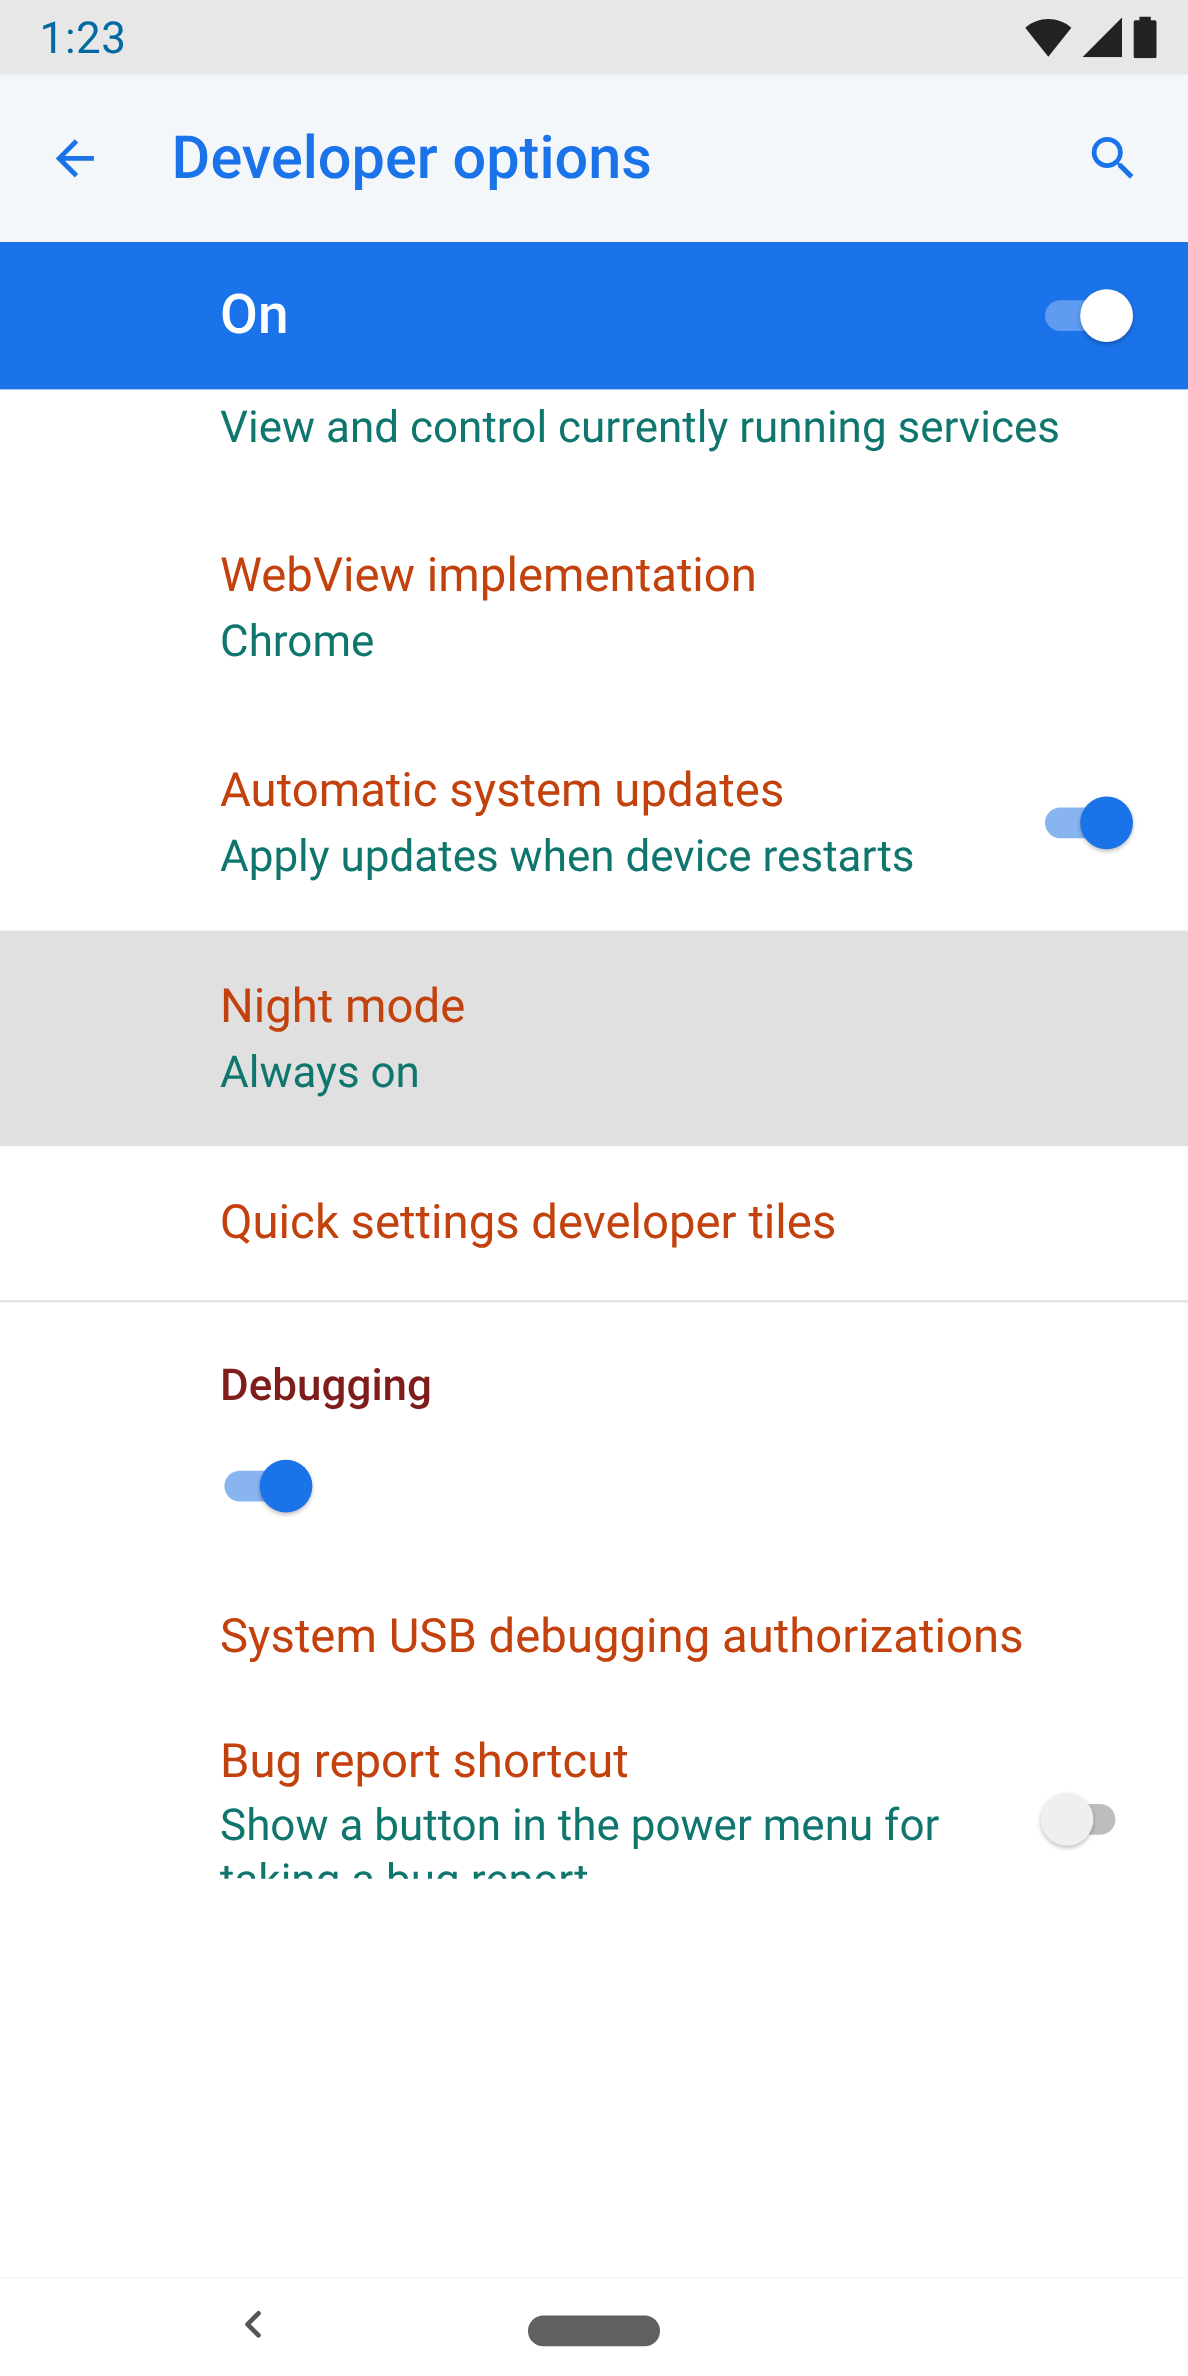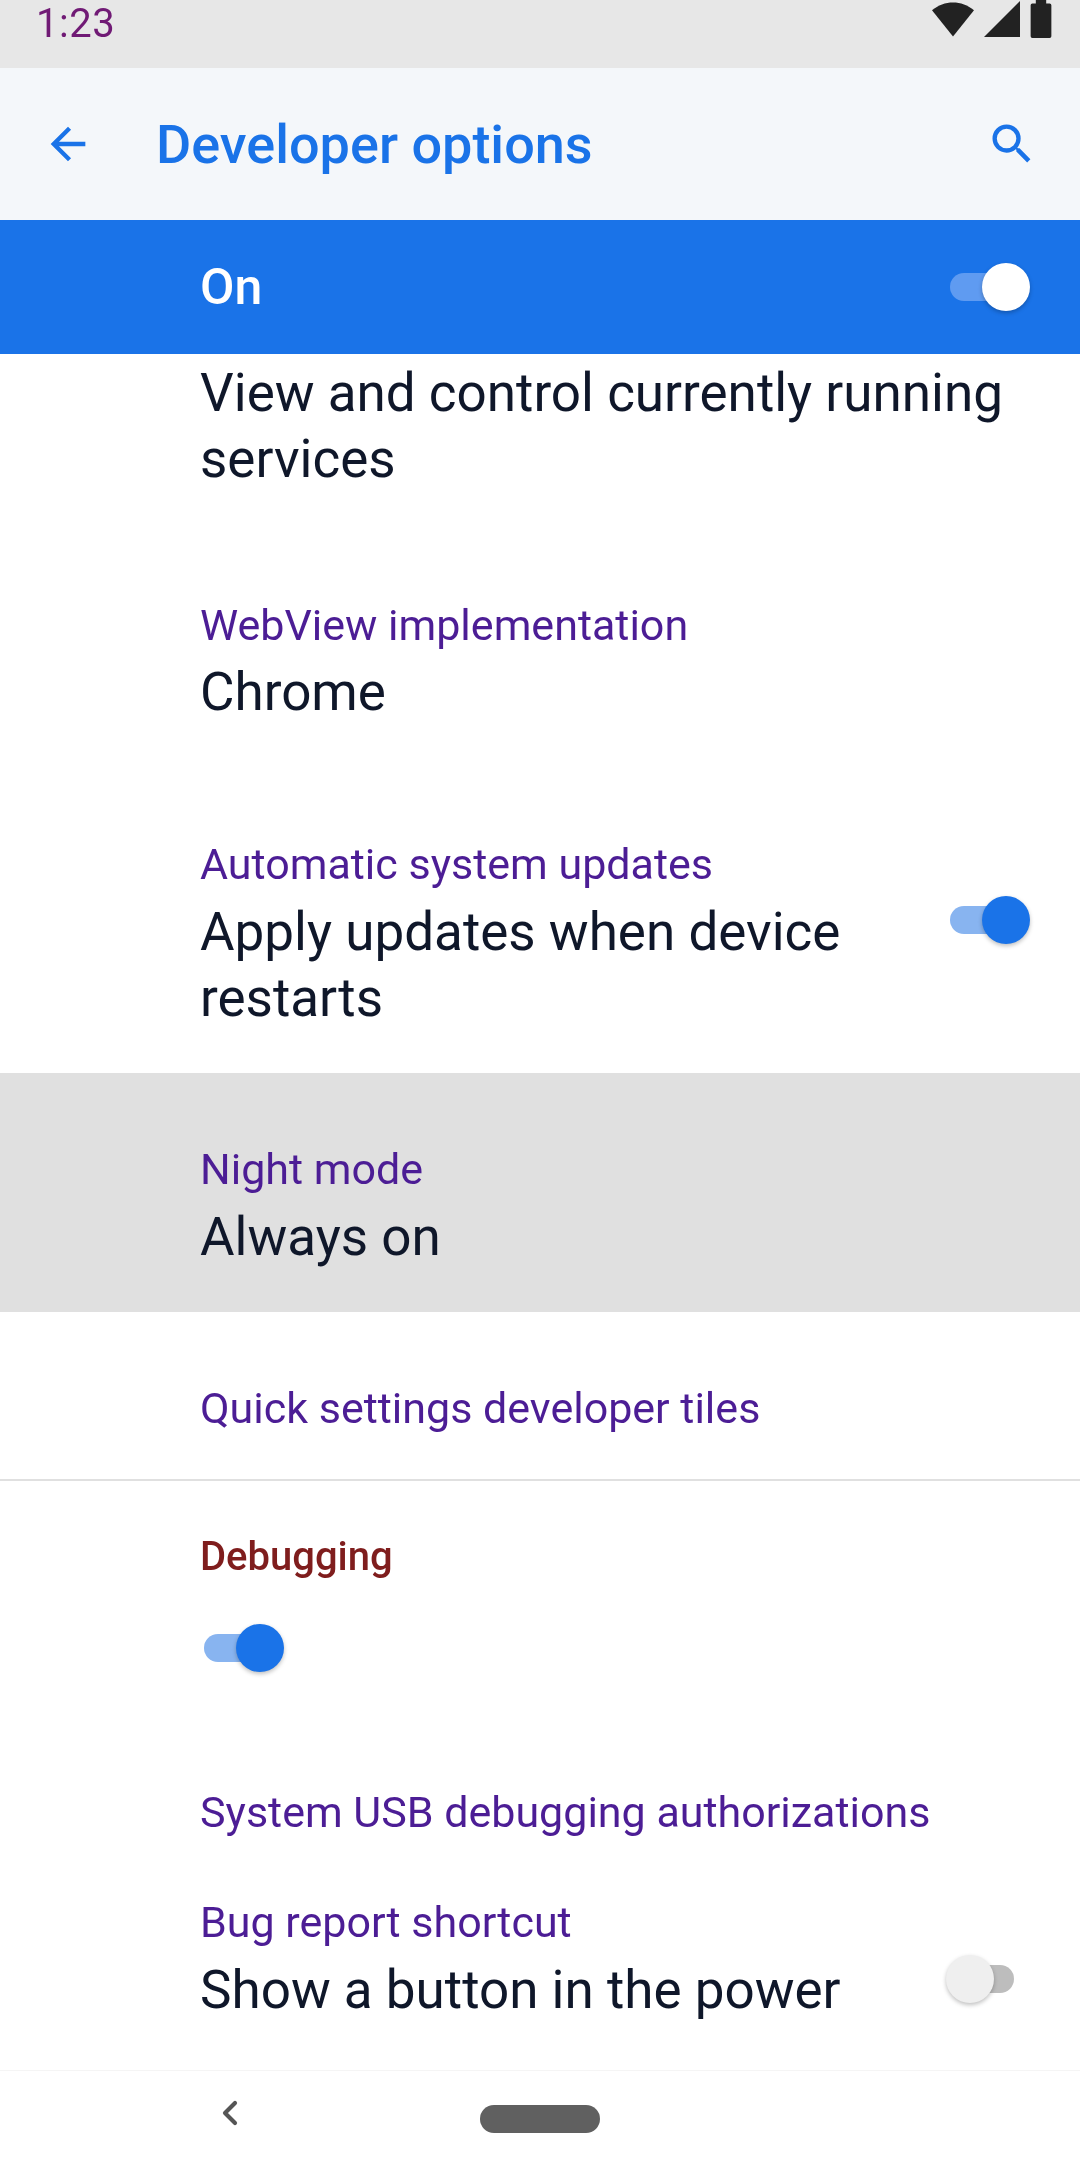--- a/index.html
+++ b/index.html
@@ -1,30 +1,30 @@
 <!DOCTYPE html>
 <html><head>
 <meta charset="utf-8">
 <style>
   * { box-sizing: border-box; margin: 0; padding: 0; }
   html, body { width: 1080px; height: 2160px; font-family: Roboto, "Segoe UI", Arial, sans-serif; background: #fff; overflow: hidden; }
-  .statusbar { height: 68px; background: #e7e7e7; display: flex; align-items: flex-start; justify-content: space-between; padding: 0 28px 0 36px; color: #701a75; }
+  .statusbar { height: 68px; background: #e7e7e7; display: flex; align-items: center; justify-content: space-between; padding: 0 28px 0 36px; color: #0369a1; }
   .statusbar .time { font-size: 40px; font-weight: 400; letter-spacing: 0.5px; }
   .statusbar .icons { display: flex; align-items: center; gap: 10px; }
   .appbar { height: 152px; background: #f4f7fa; display: flex; align-items: center; padding: 0 36px; }
   .appbar .back { width: 64px; height: 64px; display: flex; align-items: center; justify-content: center; }
   .appbar .title { flex: 1; color: #1a73e8; font-size: 54px; font-weight: 500; margin-left: 56px; }
   .appbar .search { width: 64px; height: 64px; display: flex; align-items: center; justify-content: center; }
   .master-row { background: #1a73e8; height: 134px; display: flex; align-items: center; padding: 0 50px 0 200px; }
   .master-row .label { flex: 1; color: #fff; font-size: 50px; font-weight: 500; }
   .list { }
   .item { display: flex; align-items: center; padding: 42px 50px 42px 200px; min-height: 100px; }
   .item .textcol { flex: 1; display: flex; flex-direction: column; }
-  .item .title { font-size: 43px; color: #4c1d95; line-height: 1.3; margin-top: 27px; }
-  .item .sub { font-size: 53px; color: #0f172a; margin-top: 6px; line-height: 1.25; }
+  .item .title { font-size: 43px; color: #c2410c; line-height: 1.3; }
+  .item .sub { font-size: 40px; color: #0f766e; margin-top: 6px; line-height: 1.25; }
   .item.highlight { background: #e0e0e0; }
   .item.partial-top { padding-top: 0; padding-bottom: 36px; }
   .divider { height: 2px; background: #e0e0e0; margin: 0; }
   .section-header { color: #7f1d1d; font-size: 40px; font-weight: 500; padding: 52px 50px 0 200px; }
   .item.clipped { overflow: hidden; max-height: 150px; padding-bottom: 0; }
   
   .switch { width: 84px; height: 52px; position: relative; flex-shrink: 0; }
   .switch .track { position: absolute; top: 12px; left: 4px; width: 64px; height: 28px; border-radius: 14px; }
   .switch .thumb { position: absolute; top: 2px; width: 48px; height: 48px; border-radius: 50%; box-shadow: 0 2px 4px rgba(0,0,0,0.25); }
   .switch.on .track { background: #88b4f0; }

